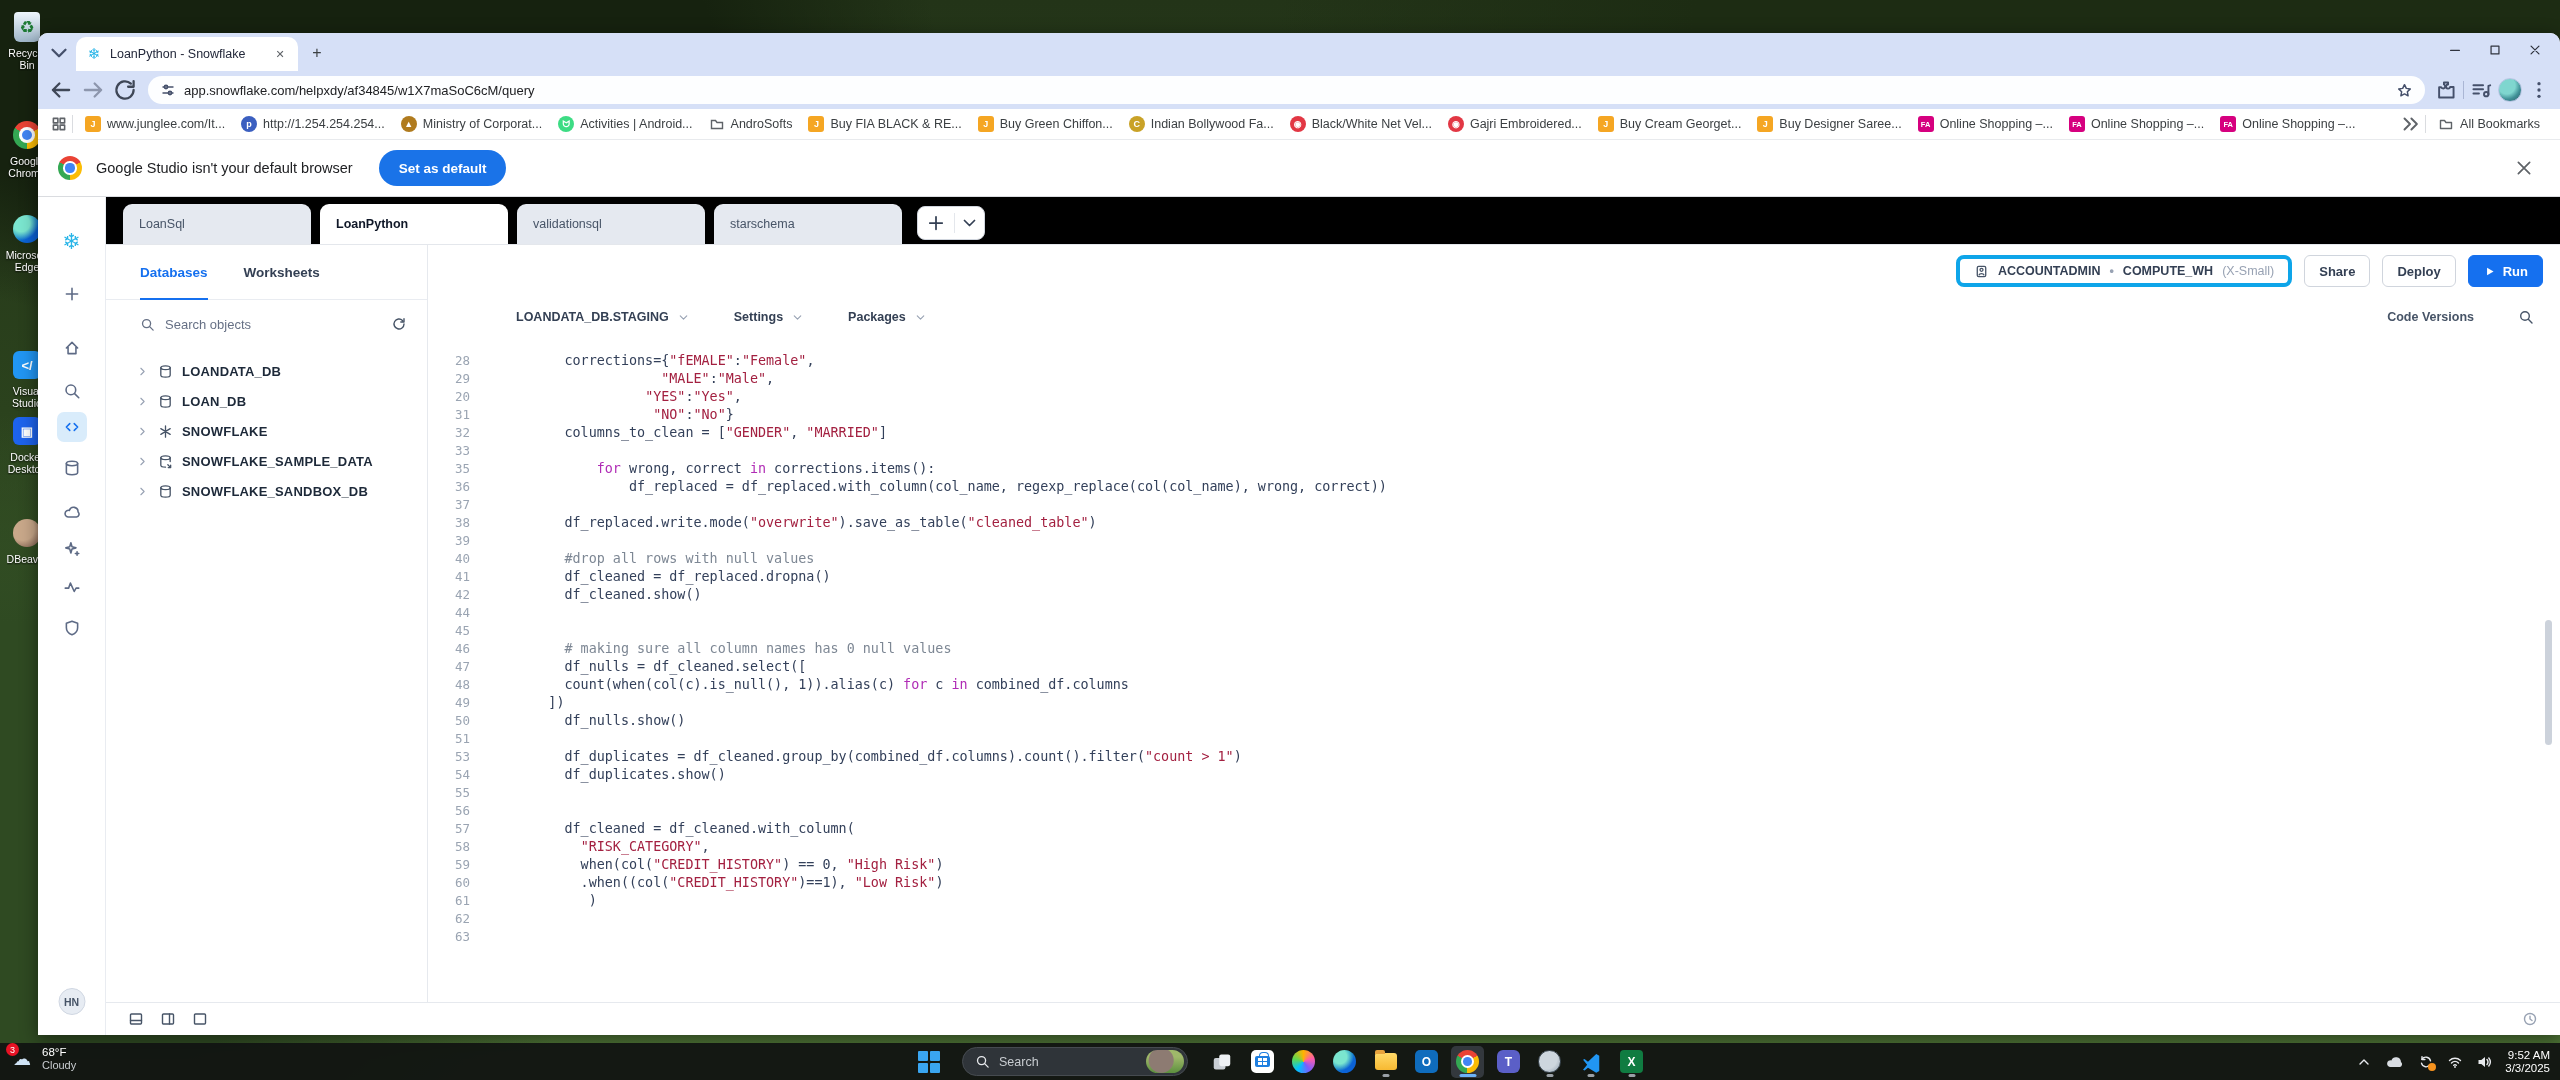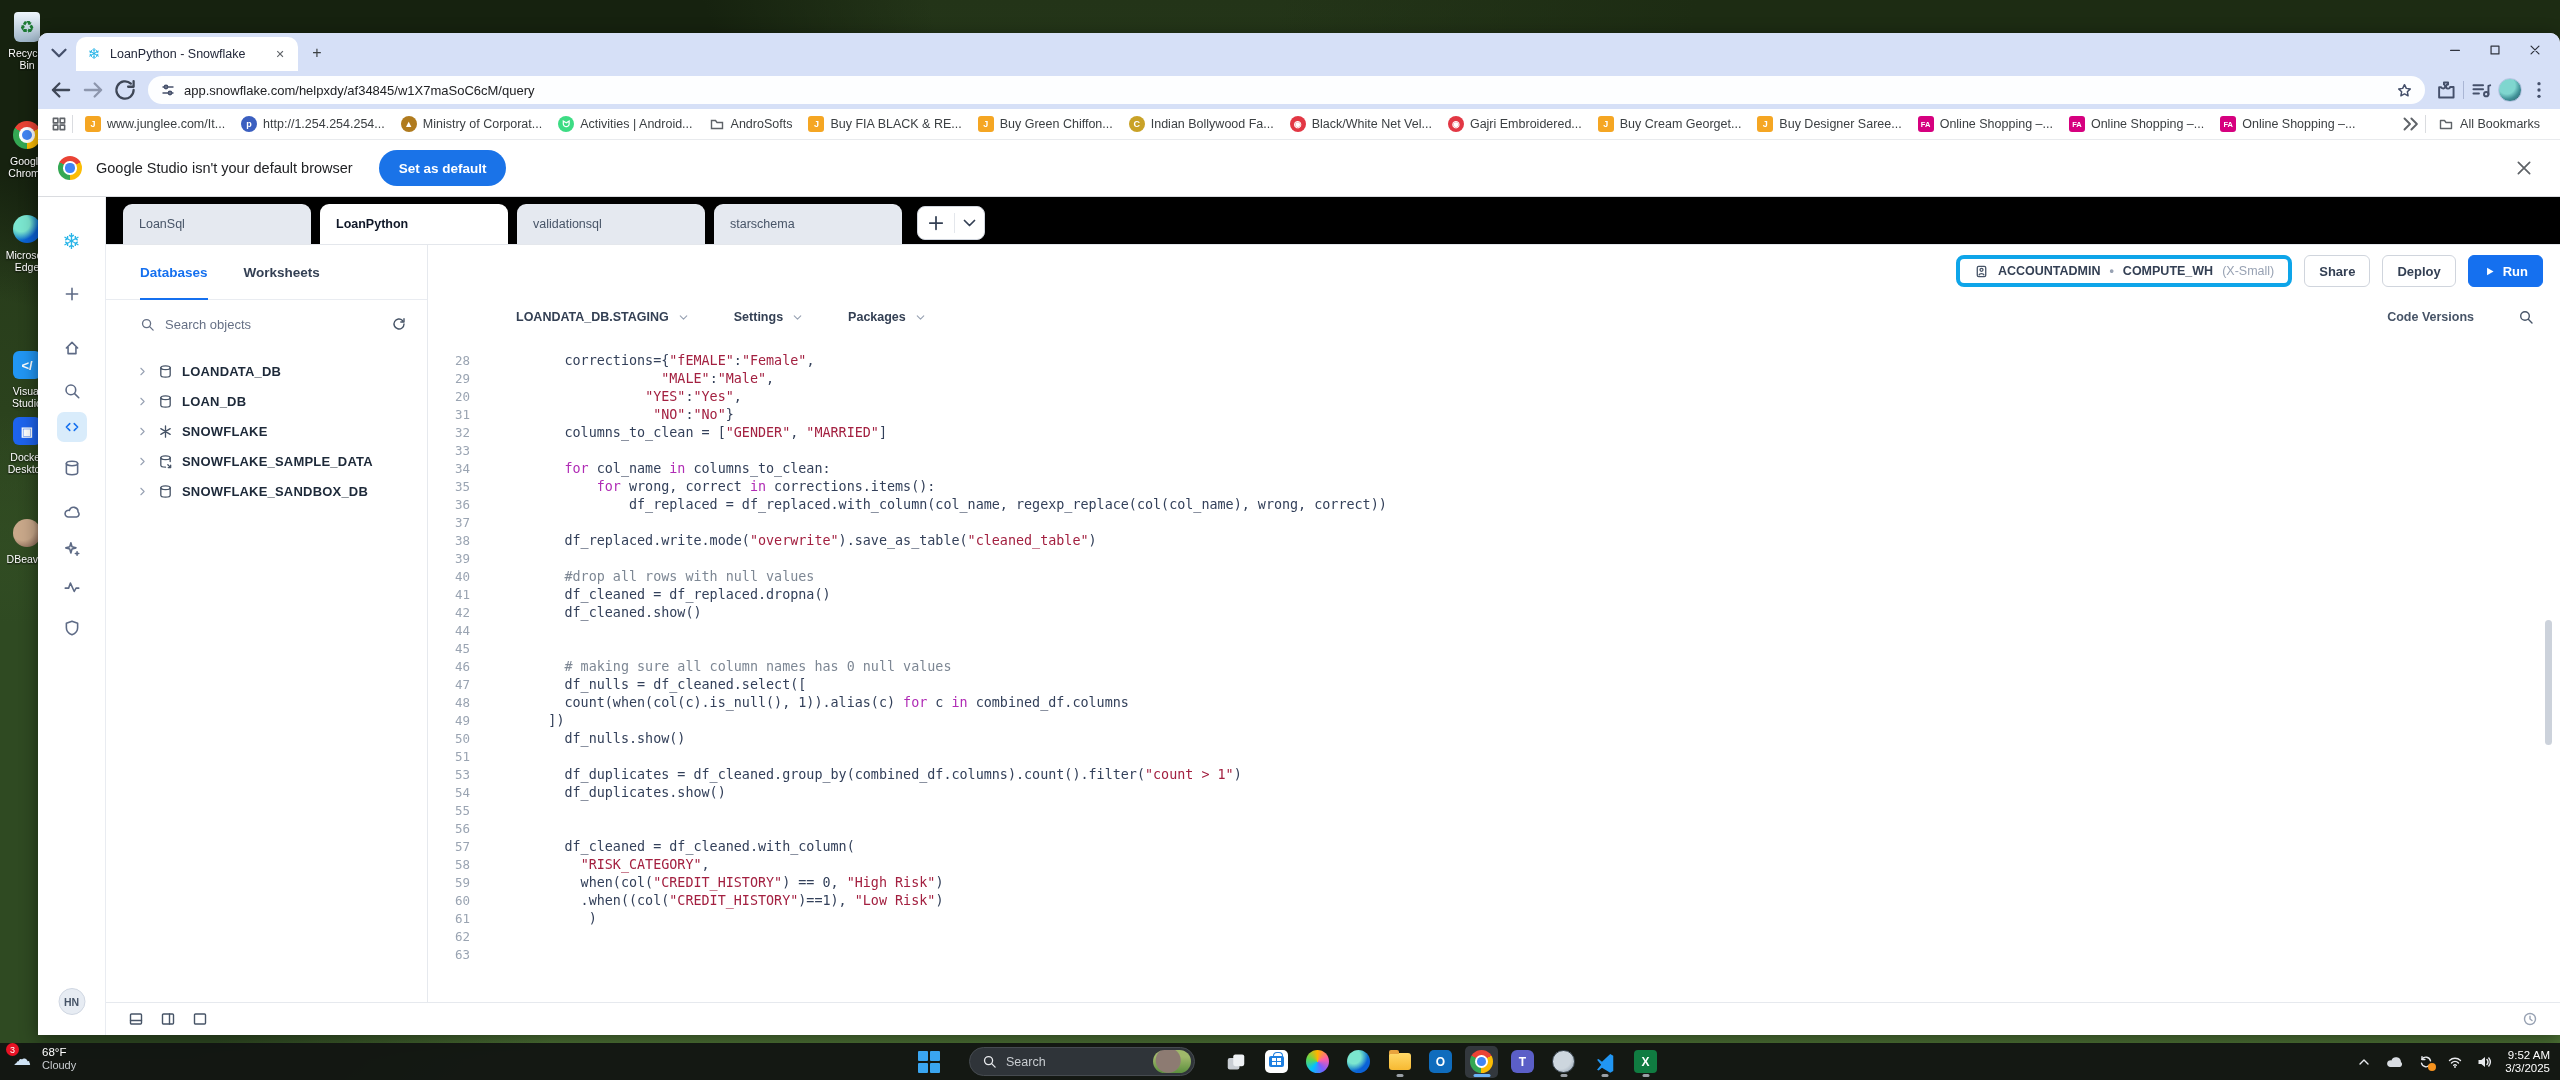--- a/index.html
+++ b/index.html
@@ -127,21 +127,21 @@
   .footerbar .spacer{flex:1}
 
   
   .taskbar{position:absolute;left:0;bottom:0;width:2560px;height:37px;background:rgba(18,21,18,.96)}
   .weather{position:absolute;left:10px;top:3px;display:flex;align-items:center;gap:8px;color:#fff}
   .wicon{position:relative;width:24px;height:24px;font-size:18px;color:#cfe3f5;display:flex;align-items:center;justify-content:center}
   .wbadge{position:absolute;left:-4px;top:-4px;width:13px;height:13px;border-radius:50%;background:#e81224;color:#fff;font-size:9px;display:flex;align-items:center;justify-content:center}
   .wtxt{font-size:11px;line-height:13px}
   .wtxt .t{font-size:11.5px}
   .wtxt .c{color:#c9cdd1}
-  .tbcenter{position:absolute;left:912px;top:0;height:37px;display:flex;align-items:center;gap:24px}
+  .tbcenter{position:absolute;left:912px;top:0;height:37px;display:flex;align-items:center;gap:17px}
   .tbapp{width:33px;height:32px;border-radius:5px;display:flex;align-items:center;justify-content:center;position:relative}
   .tbapp .aico{width:24px;height:24px;display:flex;align-items:center;justify-content:center}
   .tbapp.running::after{content:"";position:absolute;bottom:1px;left:50%;transform:translateX(-50%);width:7px;height:3px;border-radius:2px;background:#9aa0a6}
   .tbapp.activeapp{background:#33383d}
   .tbapp.activeapp::after{content:"";position:absolute;bottom:1px;left:50%;transform:translateX(-50%);width:17px;height:3px;border-radius:2px;background:#6cb2f7}
   .winlogo{display:grid;grid-template-columns:10px 10px;grid-template-rows:10px 10px;gap:2px}
   .winlogo i{background:#3aa5f0;border-radius:1px}
   .tbsearch{width:226px;height:29px;border-radius:15px;background:#2f3439;border:1px solid #464b50;display:flex;align-items:center;gap:9px;padding:0 3px 0 12px;color:#c8ccd0;font-size:12.5px}
   .tbsearch .ic{width:15px;height:15px;color:#e8eaed}
   .tbsearch .ph{flex:1}
@@ -682,23 +682,20 @@
               <div class="cl">
     <span class="ln">31</span>
     <span class="lc"><span class="tk-p">                   </span><span class="tk-s">"NO"</span><span class="tk-p">:</span><span class="tk-s">"No"</span><span class="tk-p">}</span></span></div>
               <div class="cl">
     <span class="ln">32</span>
     <span class="lc"><span class="tk-p">        columns_to_clean = [</span><span class="tk-s">"GENDER"</span><span class="tk-p">, </span><span class="tk-s">"MARRIED"</span><span class="tk-p">]</span></span></div>
               <div class="cl">
     <span class="ln">33</span>
     <span class="lc"></span></div>
               <div class="cl">
-    <span class="ln">34</span>
-    <span class="lc"><span class="tk-p">        </span><span class="tk-k">for</span><span class="tk-p"> col_name </span><span class="tk-k">in</span><span class="tk-p"> columns_to_clean:</span></span></div>
-              <div class="cl">
     <span class="ln">35</span>
     <span class="lc"><span class="tk-p">            </span><span class="tk-k">for</span><span class="tk-p"> wrong, correct </span><span class="tk-k">in</span><span class="tk-p"> corrections.items():</span></span></div>
               <div class="cl">
     <span class="ln">36</span>
     <span class="lc"><span class="tk-p">                df_replaced = df_replaced.with_column(col_name, regexp_replace(col(col_name), wrong, correct))</span></span></div>
               <div class="cl">
     <span class="ln">37</span>
     <span class="lc"></span></div>
               <div class="cl">
     <span class="ln">38</span>

